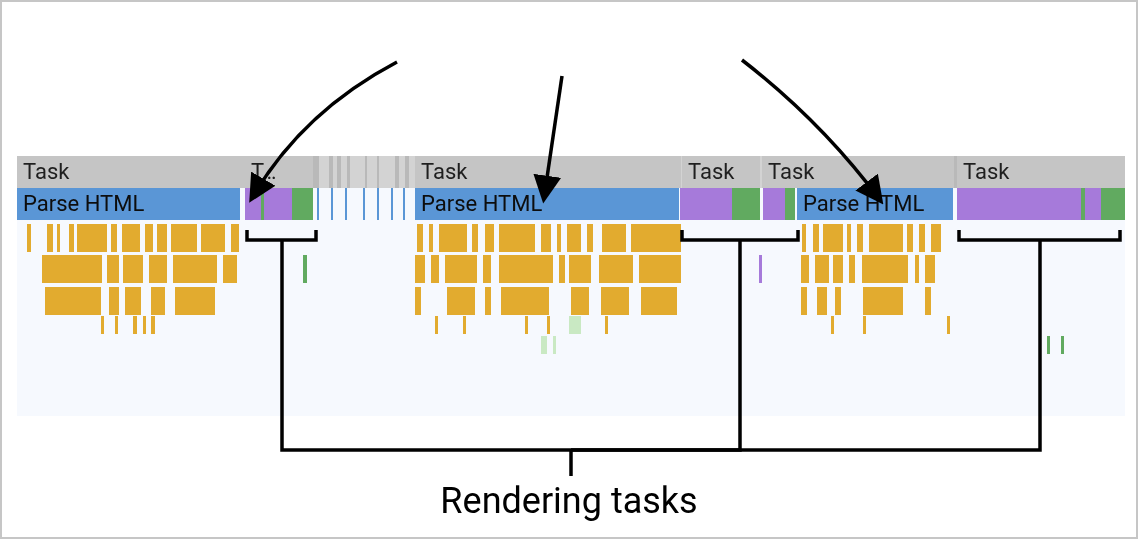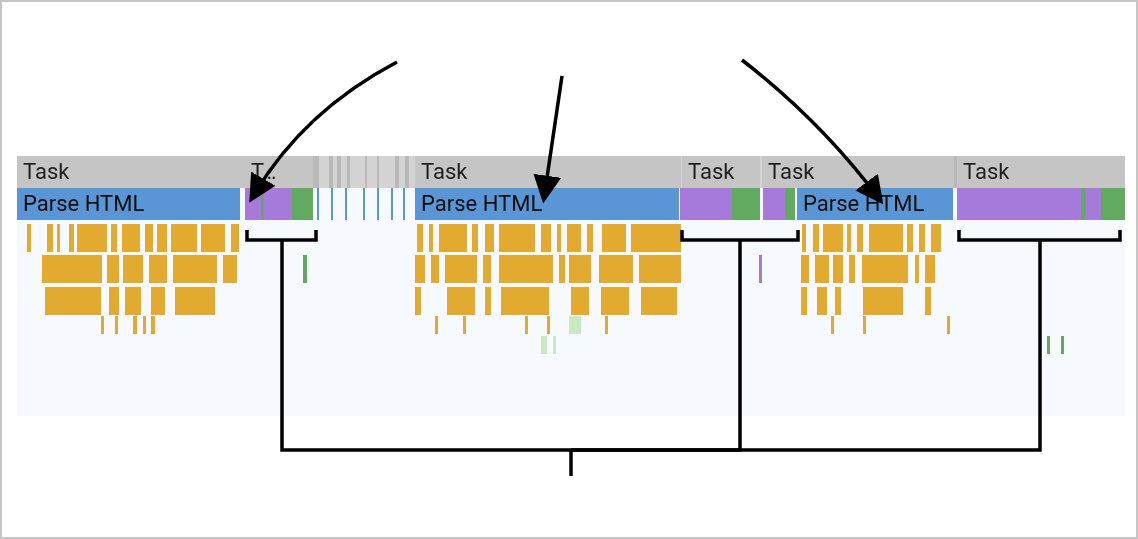--- a/index.html
+++ b/index.html
@@ -99,20 +99,21 @@
 
   
   svg.ann { position: absolute; top: 0; left: 0; pointer-events: none; }
 
 </style>
 </head>
 <body>
 
 <div class="frame">
 
+  <div class="title bottom">Rendering tasks</div>
 
   <div class="trace">
     <div class="task-row">
         <div class="task-seg" style="left: 0px; width: 228px;">Task</div>
         <div class="task-seg" style="left: 228px; width: 68px;">T…</div>
         <div class="task-seg" style="left: 398px; width: 266px;">Task</div>
         <div class="task-seg" style="left: 665px; width: 78px;">Task</div>
         <div class="task-seg" style="left: 745px; width: 192px;">Task</div>
         <div class="task-seg" style="left: 940px; width: 168px;">Task</div>
         <div class="task-minor" style="left: 296px; width: 6px;"></div>

